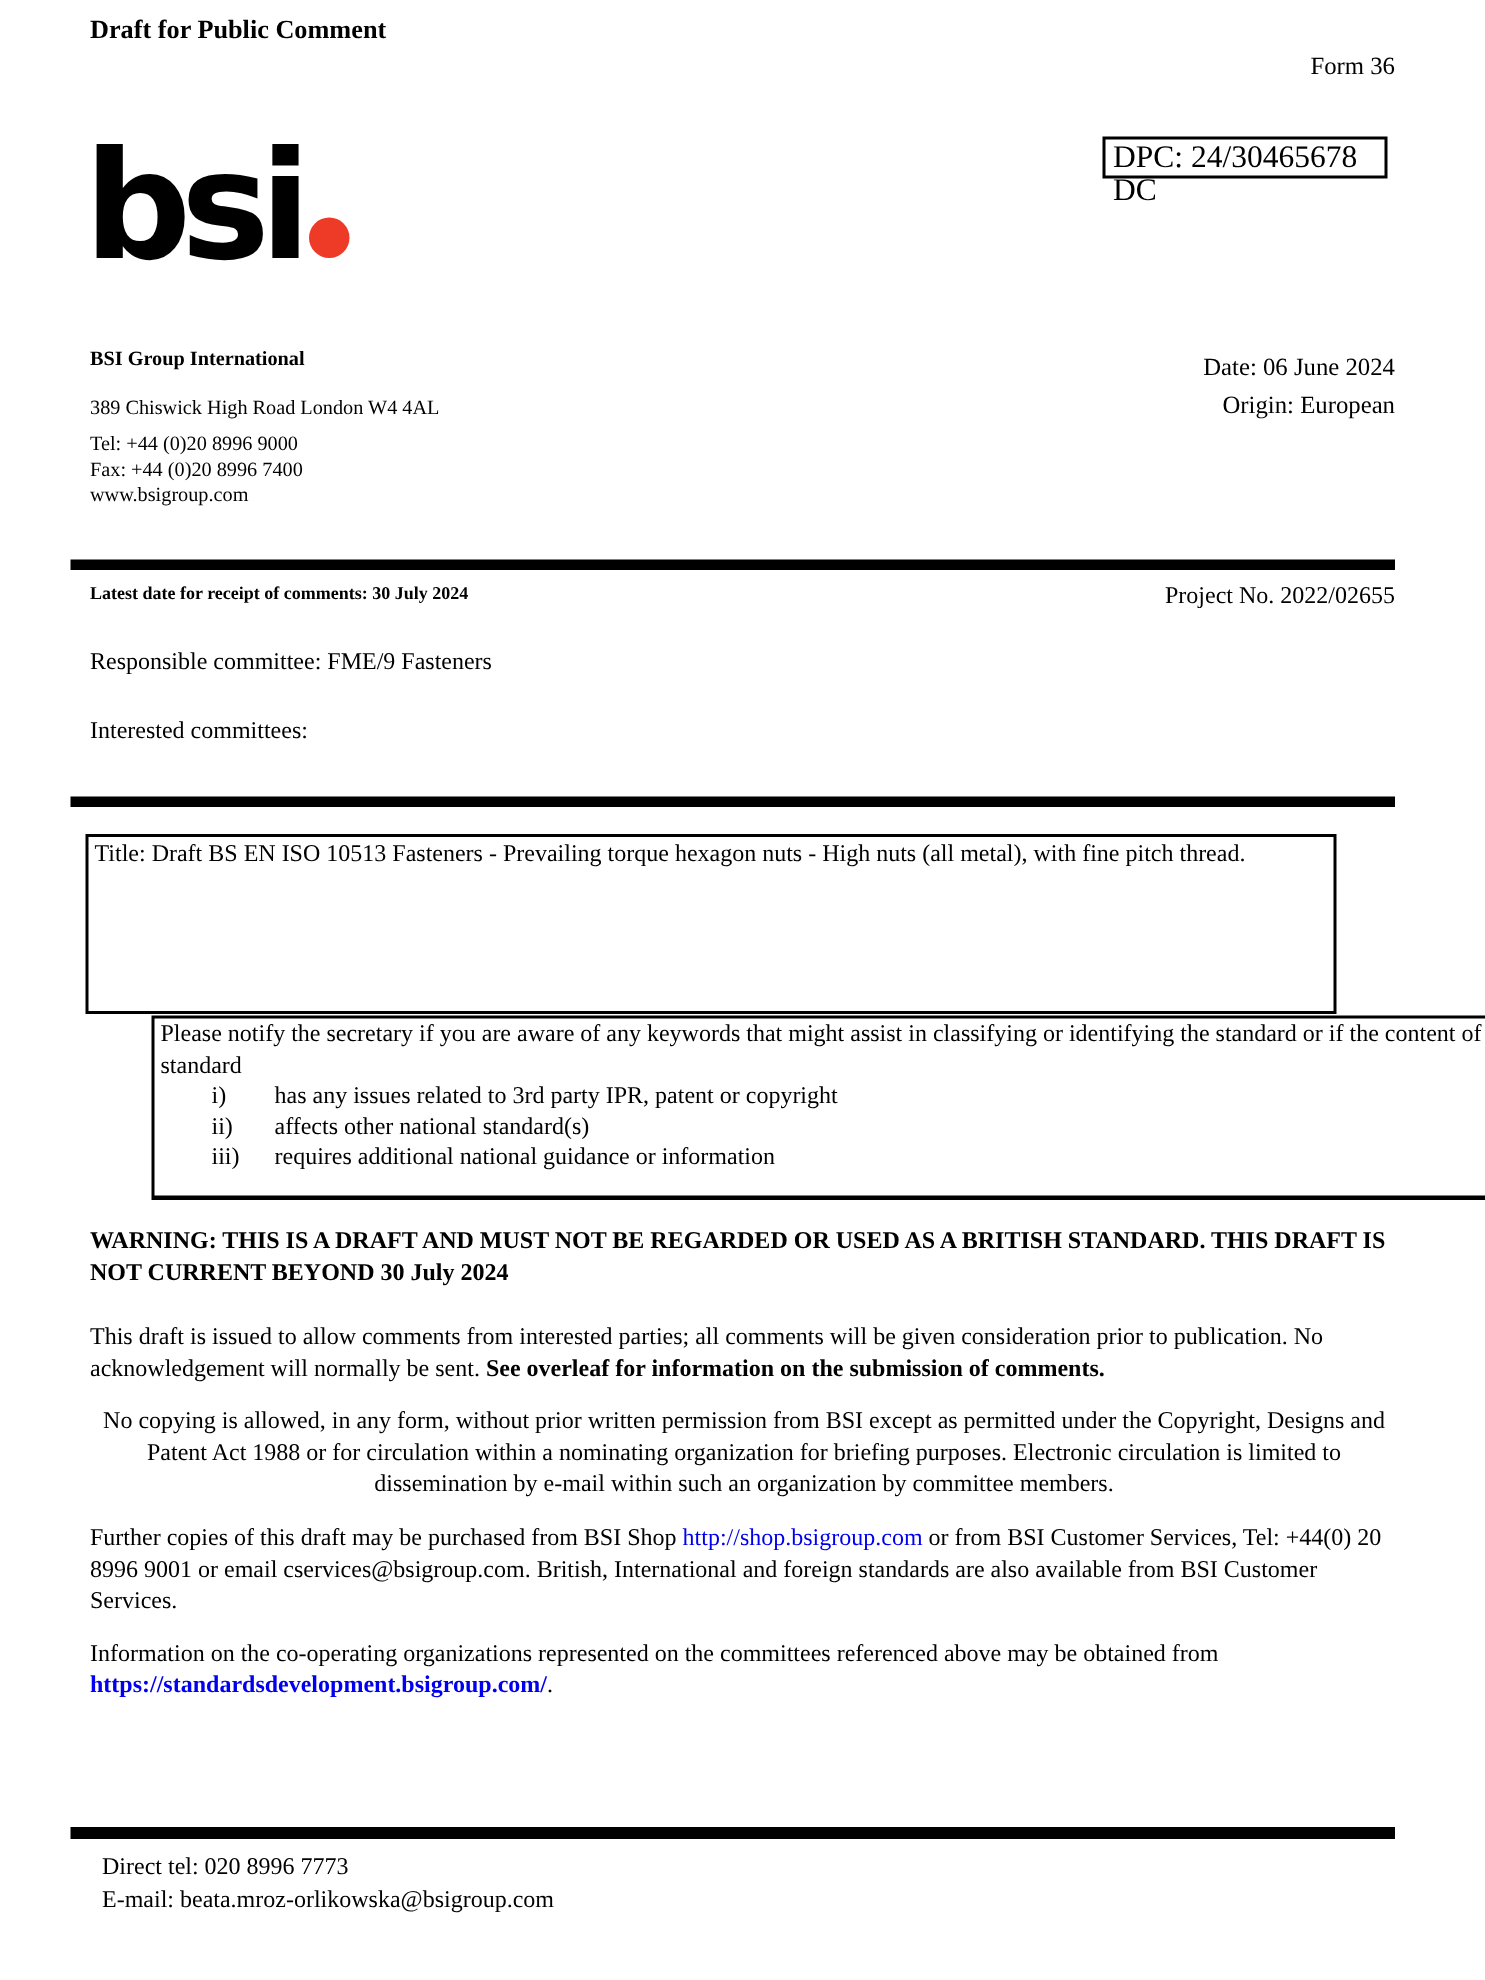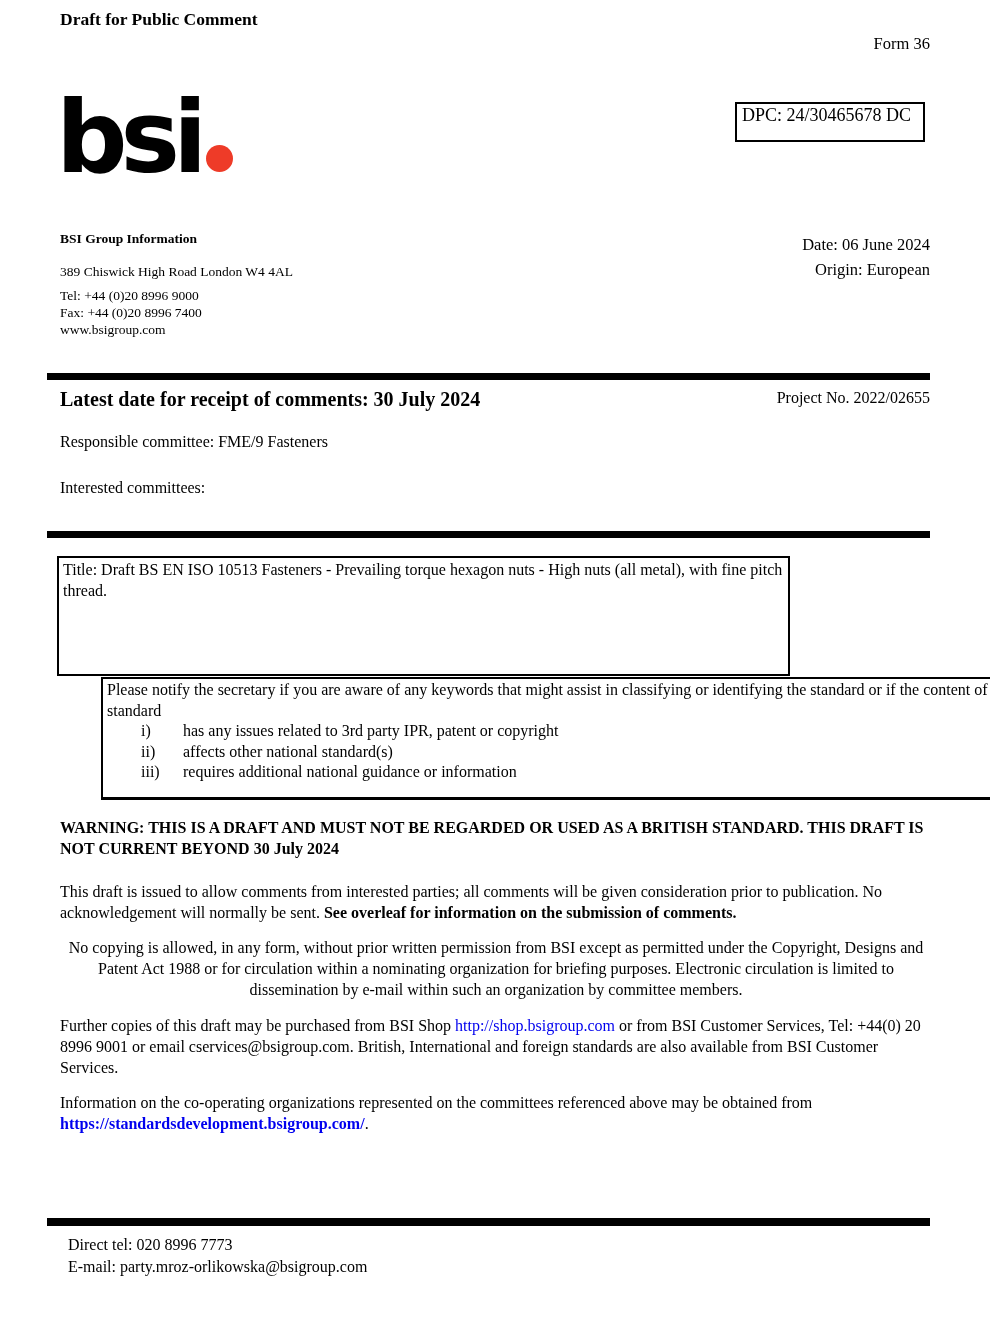--- a/index.html
+++ b/index.html
@@ -10,23 +10,23 @@
     font-family:"Liberation Serif", serif;
     position:relative;
     overflow:hidden;
   }
   .abs { position:absolute; }
 
   
   .draft-label { left:60px; top:9px; font-size:17.5px; font-weight:bold; }
   .form-number { right:60px; top:34px; font-size:16.5px; text-align:right; }
   .dpc-box {
-    left:735px; top:102px; width:190px; height:40px;
+    left:735px; top:91px; width:190px; height:28px;
     border:2px solid #000; box-sizing:border-box;
-    font-size:18px; padding:0 5px; line-height:22px;
+    font-size:21px; padding:0 5px; line-height:22px;
   }
 
   
   .logo { left:56px; top:88px; }
   .logo-text {
     font-family:"DejaVu Sans", sans-serif;
     font-weight:800; font-size:100px; line-height:100px;
     letter-spacing:-7px; color:#000;
   }
   .logo-dot {
@@ -42,28 +42,28 @@
   
   .date-block { right:60px; top:232px; font-size:16.5px; line-height:25px; text-align:right; }
 
   
   .hr-bar { left:47px; width:883px; height:7px; background:#000; }
   .bar-1 { top:373px; }
   .bar-2 { top:531px; }
   .bar-3 { top:1218px; height:8px; }
 
   
-  .latest-date { left:60px; top:388px; font-size:20px; font-weight:bold; }
+  .latest-date { left:60px; top:388px; font-size:12px; font-weight:bold; }
   .project-no  { right:60px; top:389px; font-size:16px; text-align:left; }
   .resp-comm   { left:60px; top:433px; font-size:16px; }
   .int-comm    { left:60px; top:479px; font-size:16px; }
 
   
   .title-box {
-    left:57px; top:556px; width:733px; height:120px;
+    left:57px; top:556px; width:834px; height:120px;
     border:2px solid #000; box-sizing:border-box;
     font-size:16px; line-height:21px; padding:1px 4px;
   }
   .keywords-box {
     left:57px; top:677px; width:939px; height:123px;
     border:2px solid #000; border-bottom-width:3px; box-sizing:border-box;
     font-size:16px; line-height:20.5px; padding:1px 4px;margin-left:44px;
   }
   .kw-item { }
   .kw-marker { display:inline-block; margin-left:34px; width:42px; }
@@ -89,21 +89,21 @@
 <div class="abs form-number">Form 36</div>
 <div class="abs dpc-box">
   <span>DPC: 24/30465678 DC</span>
 </div>
 
 <div class="abs logo">
   <span class="logo-text">bsi</span><span class="logo-dot" id="logo-dot" style="background: rgb(238, 59, 40);"></span>
 </div>
 
 <div class="abs address">
-  <div class="org">BSI Group Information</div>
+  <div class="org">BSI Group International</div>
   <div class="street">389 Chiswick High Road London W4 4AL</div>
   <div>Tel: +44 (0)20 8996 9000</div>
   <div>Fax: +44 (0)20 8996 7400</div>
   <div>www.bsigroup.com</div>
 </div>
 
 <div class="abs date-block">
   <div>Date: 06 June 2024</div>
   <div>Origin: European</div>
 </div>
@@ -147,14 +147,14 @@
 </div>
 
 <div class="abs para info-para">
   <span>Information on the co-operating organizations represented on the committees referenced above may be obtained from </span><a href="#" class="link breaky" id="info-link" style="color: rgb(0, 0, 238);">https://standardsdevelopment.bsigroup.com/</a><span>.</span>
 </div>
 
 <div class="abs hr-bar bar-3"></div>
 
 <div class="abs footer-block">
   <div>Direct tel: 020 8996 7773</div>
-  <div>E-mail: party.mroz-orlikowska@bsigroup.com</div>
+  <div>E-mail: beata.mroz-orlikowska@bsigroup.com</div>
 </div>
 
 </body></html>

